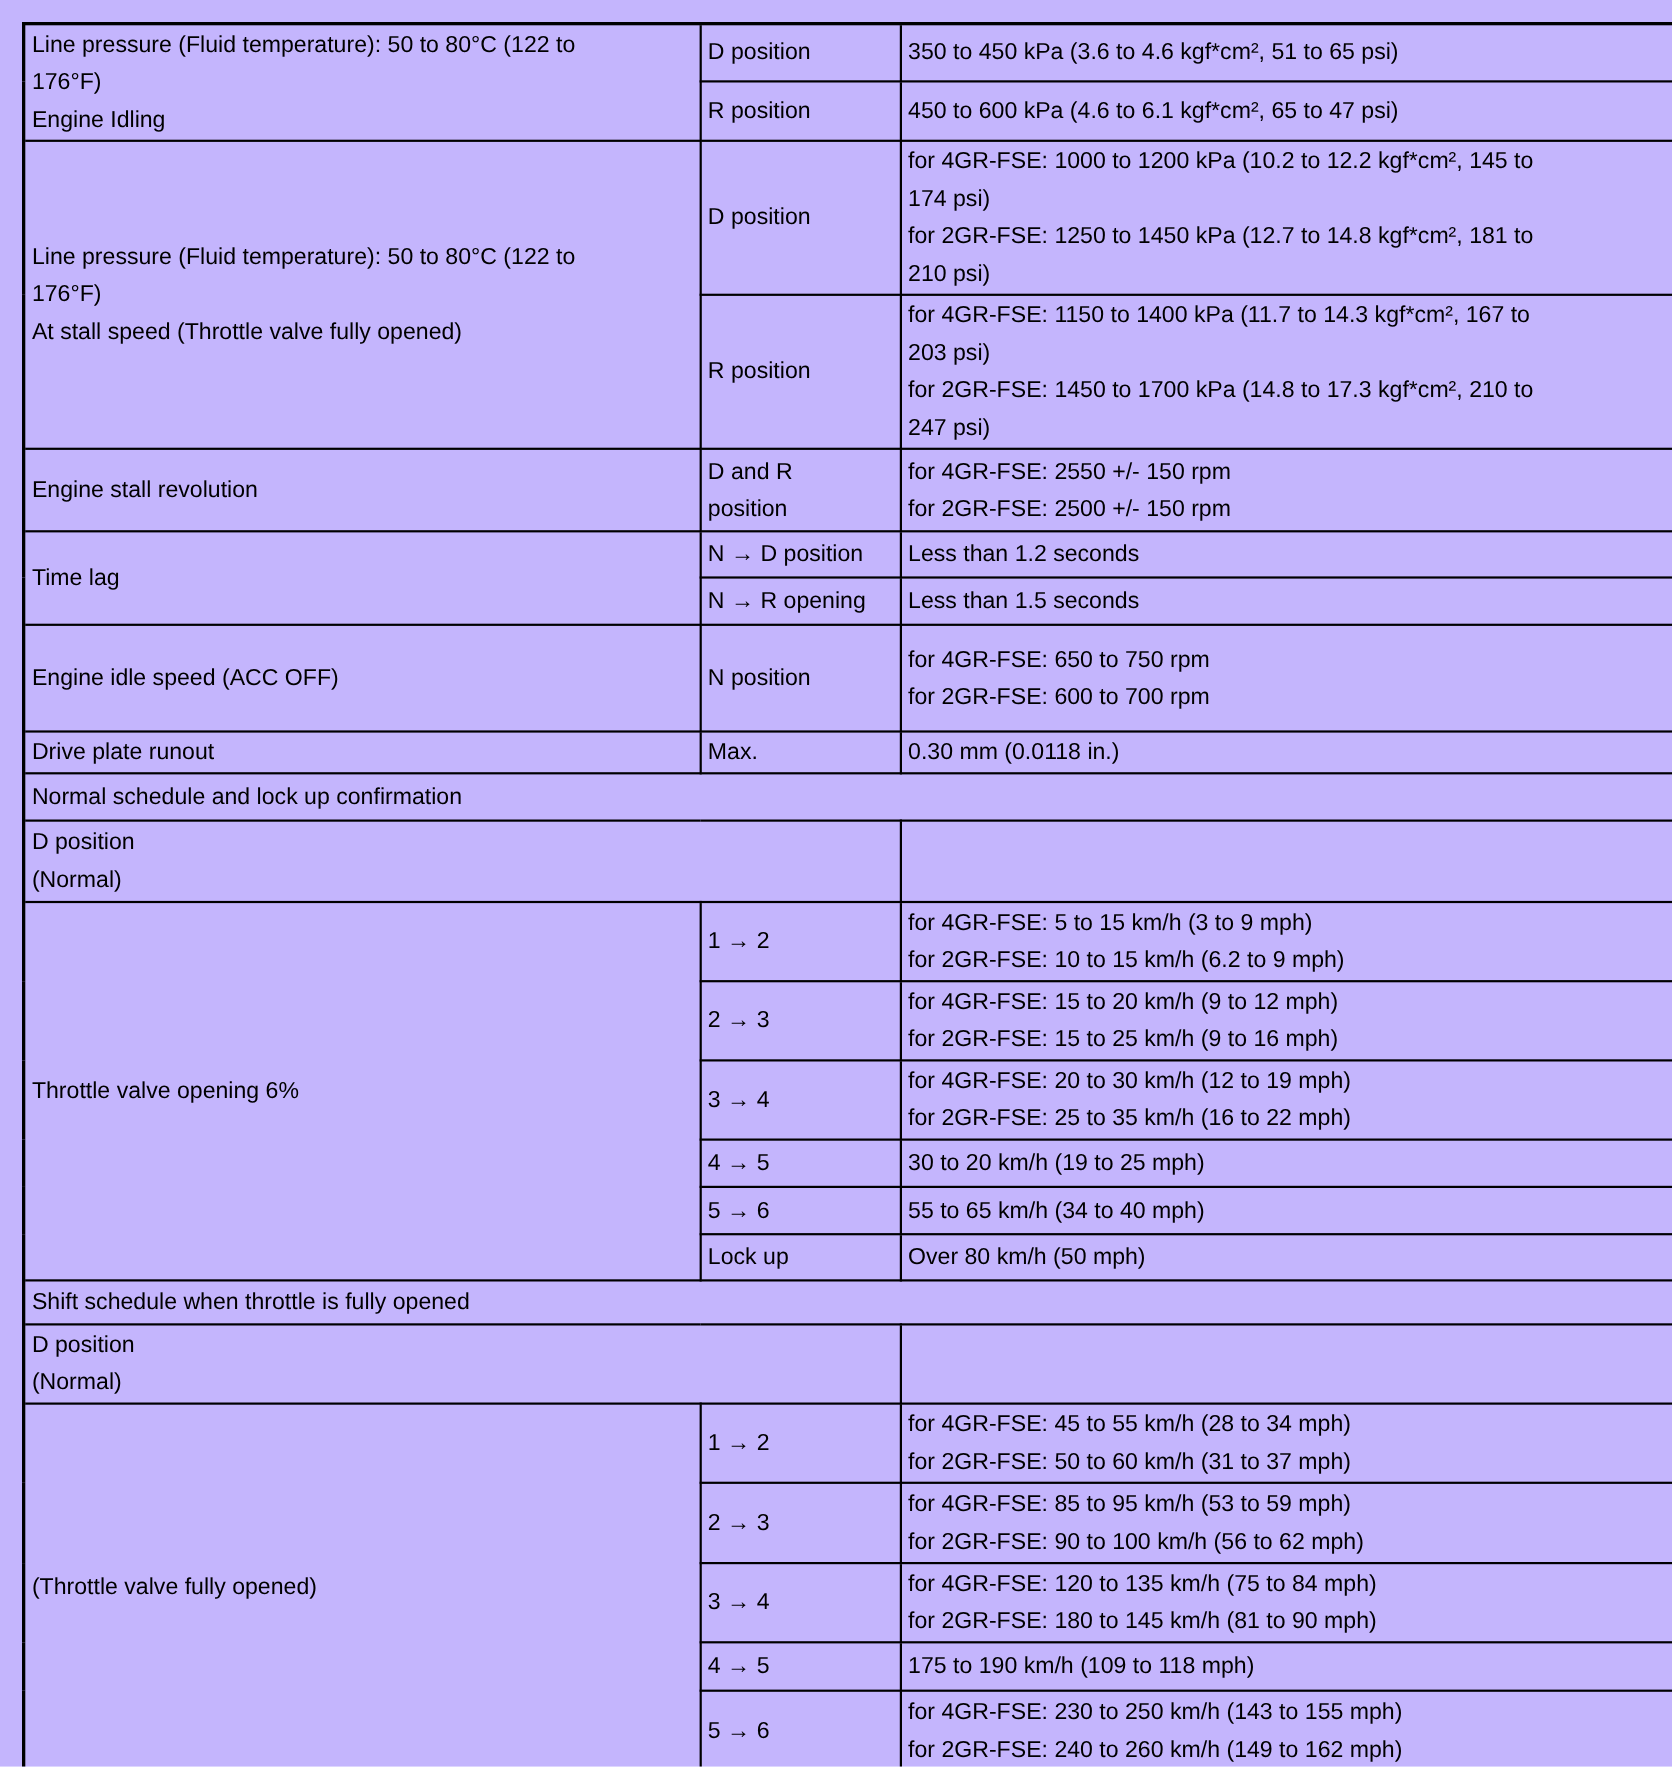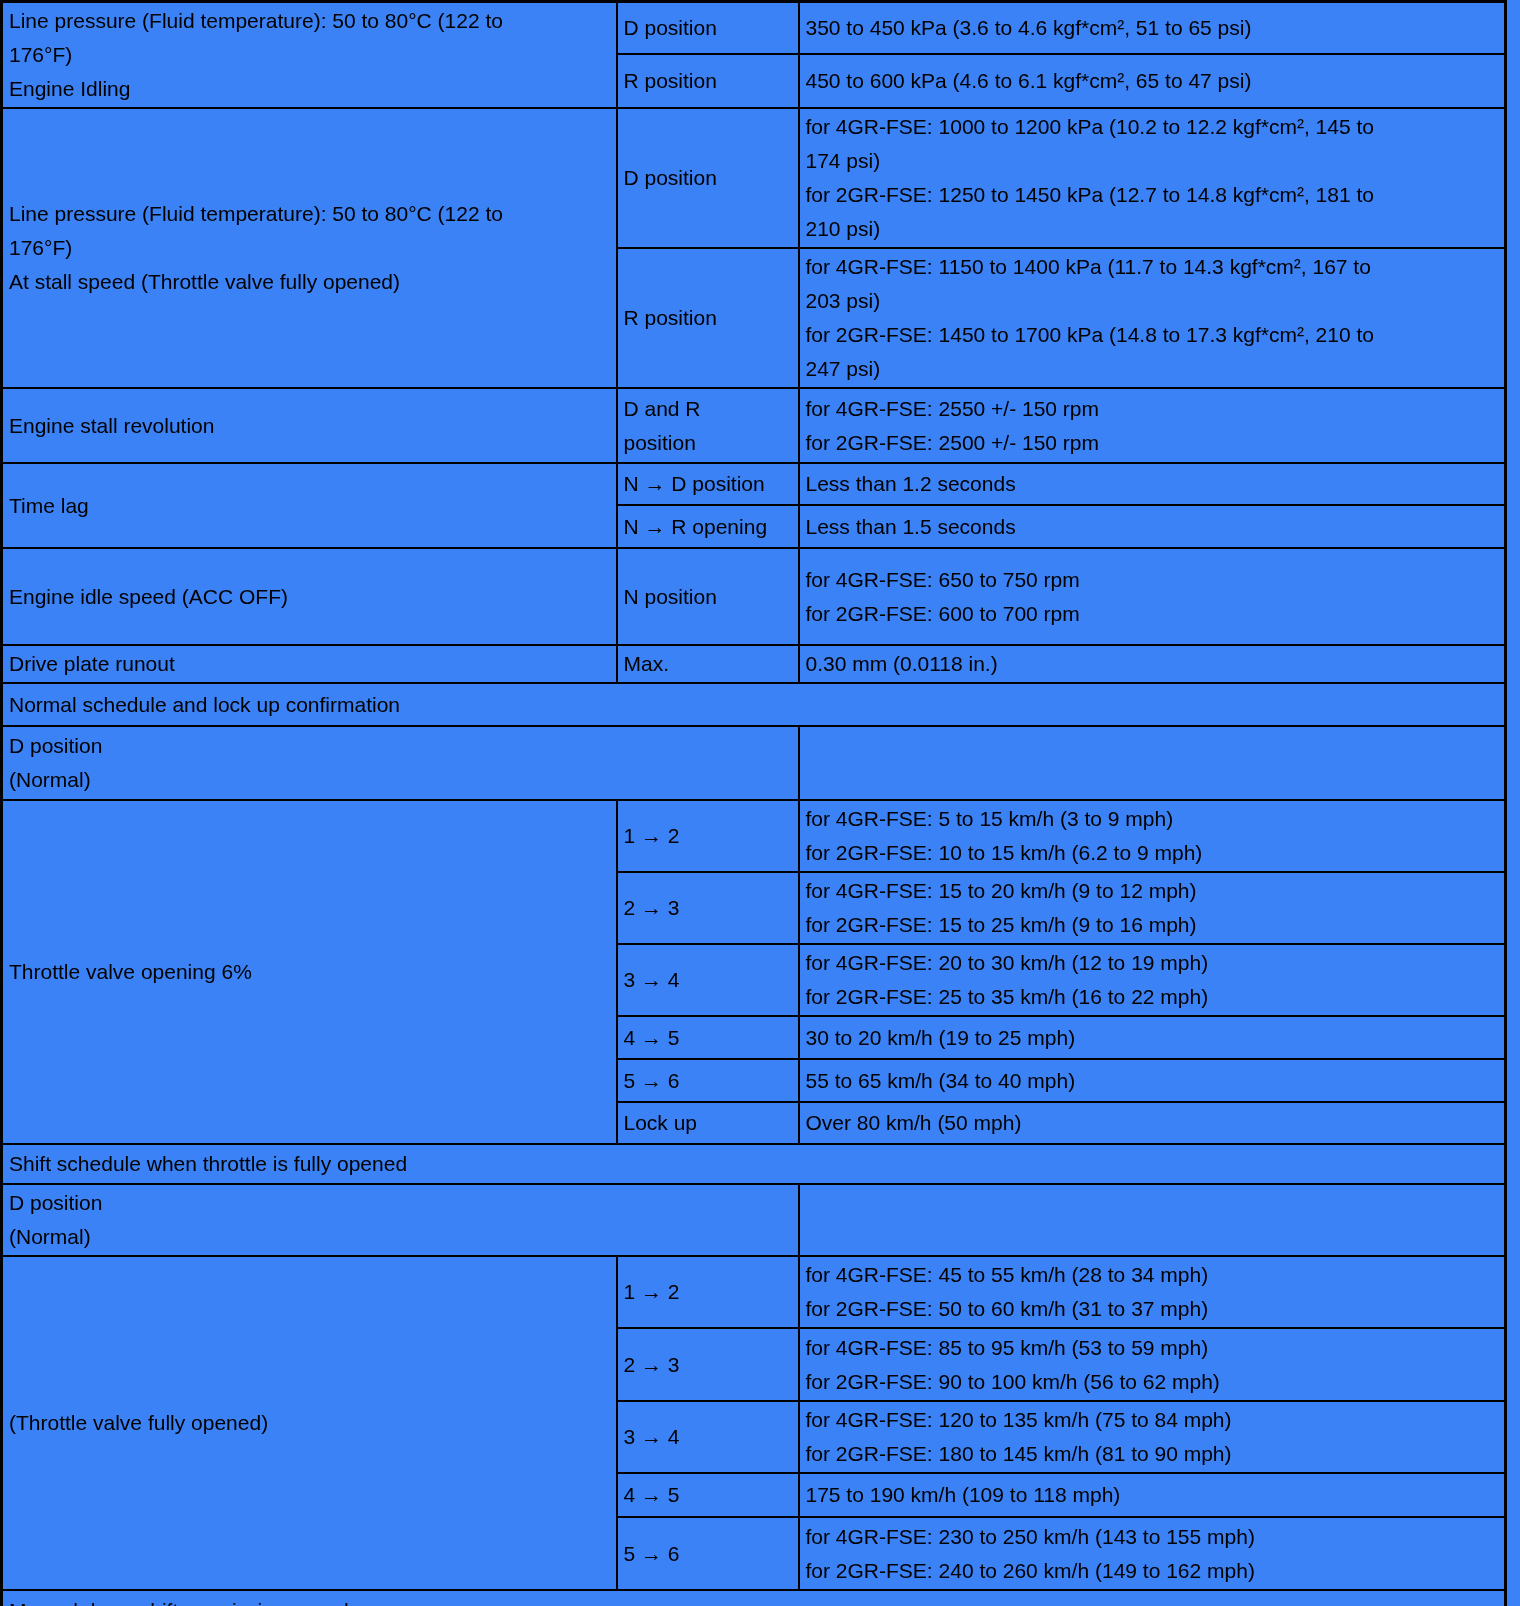--- a/index.html
+++ b/index.html
@@ -6,22 +6,22 @@
     margin: 0;
     padding: 0;
     background: #ffffff;
     color: #000000;
     font-family: "Liberation Sans", "DejaVu Sans", sans-serif;
   }
   .page {
     width: 1520px;
     height: 1606px;
     box-sizing: border-box;
-    padding: 0;
-    background: #3b82f6;
+    padding: 20px;
+    background: #c4b5fd;
   }
   table.spec-table {
     border-collapse: collapse;
     table-layout: fixed;
     width: 1504px;
     border: 3px solid #000000;
   }
   table.spec-table td {
     border: 2px solid #000000;
     padding: 1px 6px;

